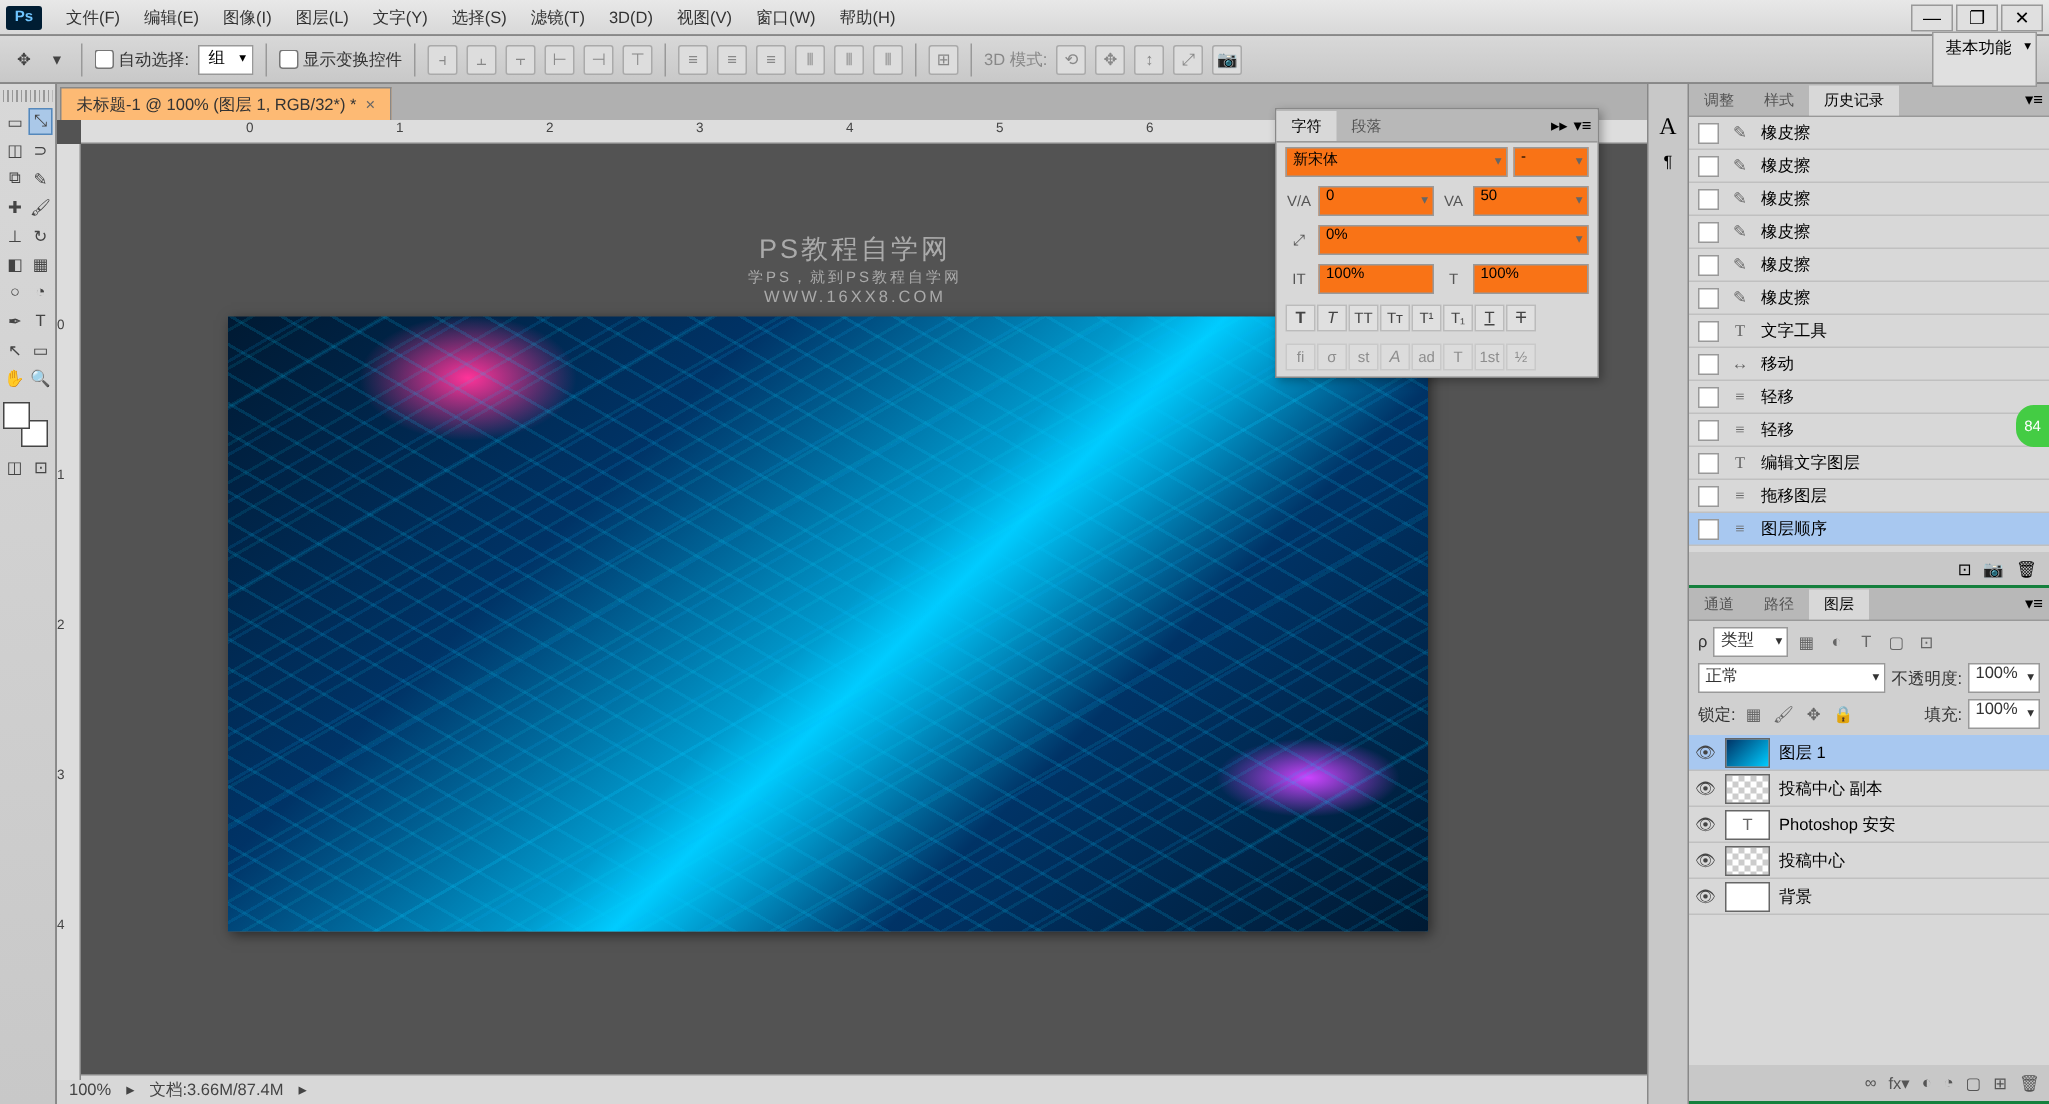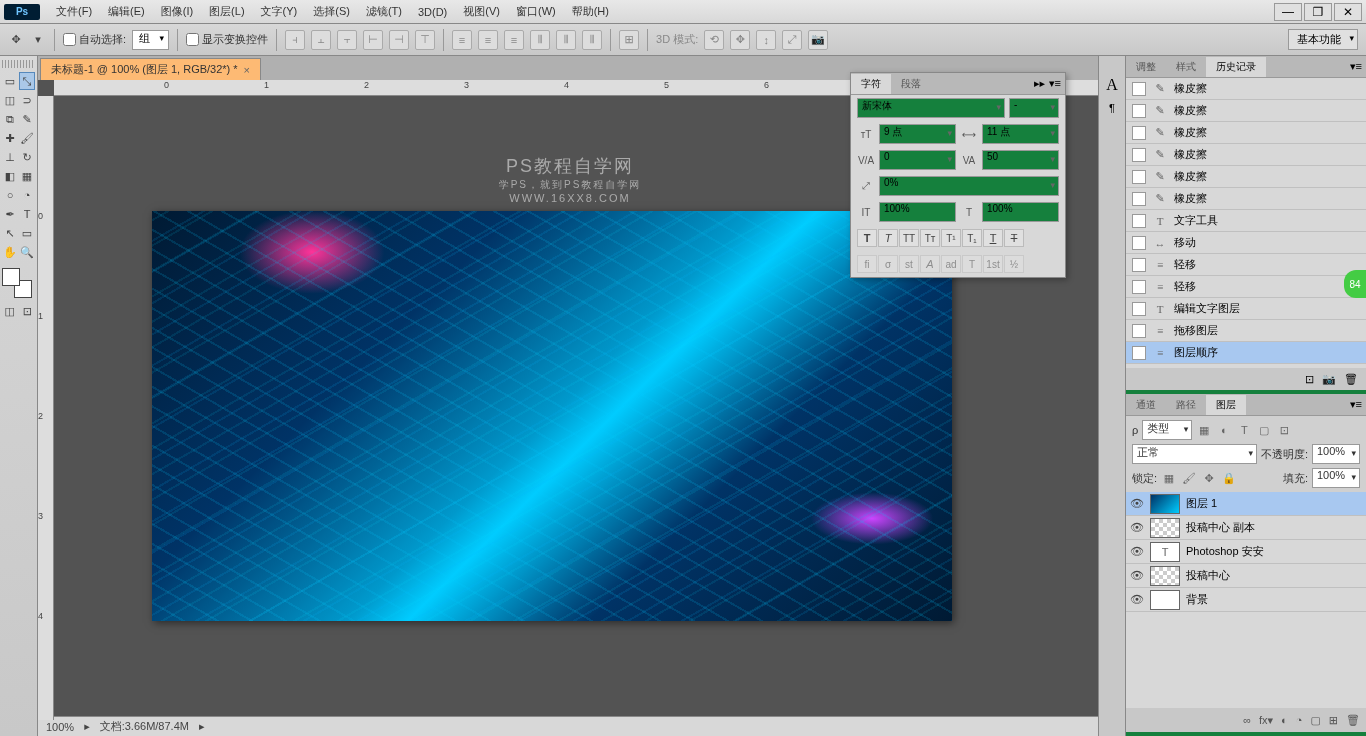--- a/index.html
+++ b/index.html
@@ -1,29 +1,29 @@
 <!DOCTYPE html>
 <html><head>
 <meta charset="utf-8">
 <style>
 *{box-sizing:border-box;margin:0;padding:0;font-family:"Microsoft YaHei",Arial,sans-serif;font-size:11px;user-select:none}
 body{width:1366px;height:736px;background:#535353;overflow:hidden;position:relative}
 .menubar{height:24px;background:linear-gradient(#e8e8e8,#d8d8d8);border-bottom:1px solid #888;display:flex;align-items:center;padding:0 4px}
-.ps-logo{width:36px;height:16px;background:#001d33;color:#6fc5ff;font-weight:bold;font-size:10px;display:flex;align-items:center;justify-content:center;border-radius:2px;margin-right:8px}
+.ps-logo{width:24px;height:16px;background:#001d33;color:#6fc5ff;font-weight:bold;font-size:10px;display:flex;align-items:center;justify-content:center;border-radius:2px;margin-right:8px}
 .menu-item{padding:2px 8px;color:#333;cursor:pointer}
 .win-controls{margin-left:auto;display:flex;gap:2px}
 .win-btn{width:28px;height:18px;background:#e0e0e0;border:1px solid #999;display:flex;align-items:center;justify-content:center;font-size:12px;cursor:pointer}
 .options-bar{height:32px;background:linear-gradient(#d8d8d8,#c8c8c8);border-bottom:1px solid #888;display:flex;align-items:center;padding:0 8px;gap:6px}
 .opt-icon{width:16px;height:16px;display:flex;align-items:center;justify-content:center;color:#444}
 .opt-check{display:flex;align-items:center;gap:3px;color:#333}
 .opt-select{height:20px;border:1px solid #999;background:#fff;padding:0 18px 0 6px;position:relative}
 .opt-select::after{content:"▾";position:absolute;right:4px;top:2px;font-size:9px}
 .opt-divider{width:1px;height:22px;background:#999;margin:0 2px}
 .opt-btn{width:20px;height:20px;border:1px solid #aaa;background:#ddd;border-radius:2px;color:#888;display:flex;align-items:center;justify-content:center}
-.right-preset{margin-left:auto;padding:2px 16px 2px 8px;border:1px solid #999;background:#e0e0e0;position:relative}
+.right-preset{margin-left:auto;padding:2px 16px 18px 8px;border:1px solid #999;background:#e0e0e0;position:relative}
 .right-preset::after{content:"▾";position:absolute;right:3px;top:3px;font-size:9px}
 .main-area{display:flex;height:680px}
 .toolbox{width:38px;background:linear-gradient(#d8d8d8,#c8c8c8);border-right:1px solid #888;display:flex;flex-direction:column;padding:4px 2px}
 .tool-grip{height:8px;background:repeating-linear-gradient(90deg,#999 0 1px,transparent 1px 3px);margin-bottom:4px}
 .tool-row{display:flex;gap:1px;margin-bottom:1px}
 .tool{width:16px;height:18px;display:flex;align-items:center;justify-content:center;color:#444;cursor:pointer;border:1px solid transparent}
 .tool.active{background:#aac8e8;border-color:#5588bb}
 .swatches{margin-top:6px;position:relative;width:30px;height:30px}
 .swatch-fg{width:18px;height:18px;background:#fff;border:1px solid #444;position:absolute;top:0;left:0;z-index:2}
 .swatch-bg{width:18px;height:18px;background:#fff;border:1px solid #444;position:absolute;bottom:0;right:0}
@@ -41,27 +41,27 @@
 .watermark{position:absolute;left:50%;top:58px;transform:translateX(-50%);text-align:center;color:#aaa;letter-spacing:2px}
 .statusbar{height:20px;background:#d8d8d8;border-top:1px solid #888;display:flex;align-items:center;padding:0 8px;gap:10px;font-size:10px;color:#444}
 .mid-icons{width:28px;background:#c8c8c8;border-left:1px solid #888;border-right:1px solid #888;display:flex;flex-direction:column;align-items:center;padding-top:20px;gap:8px}
 .panels{width:240px;background:#d0d0d0;display:flex;flex-direction:column}
 .char-panel{position:absolute;left:850px;top:72px;width:216px;background:#d8d8d8;border:1px solid #888;box-shadow:2px 2px 6px rgba(0,0,0,.3);z-index:10}
 .panel-tabs{height:22px;background:#b8b8b8;display:flex;align-items:center;border-bottom:1px solid #999}
 .panel-tab{padding:3px 10px;color:#555;cursor:pointer;font-size:10px}
 .panel-tab.active{background:#d8d8d8;color:#000}
 .panel-menu{margin-left:auto;padding:0 4px;display:flex;gap:4px}
 .char-row{display:flex;align-items:center;padding:3px 6px;gap:4px}
-.char-input{flex:1;height:20px;border:1px solid #999;background:#15803d;padding:0 4px;font-size:10px;position:relative}
+.char-input{flex:1;height:20px;border:1px solid #999;background:#f97316;padding:0 4px;font-size:10px;position:relative}
 .char-input.dd::after{content:"▾";position:absolute;right:3px;top:3px;font-size:9px;color:#666}
 .char-lbl{width:18px;text-align:center;color:#555;font-size:10px}
 .type-btns{display:flex;gap:1px;padding:4px 6px;flex-wrap:wrap}
 .type-btn{width:20px;height:18px;border:1px solid #bbb;background:#e0e0e0;display:flex;align-items:center;justify-content:center;font-size:10px;color:#444;cursor:pointer}
 .color-swatch{width:40px;height:16px;background:#1a1a2e;border:1px solid #666}
-.history-panel,.layers-panel{border-bottom:4px solid #15803d}
+.history-panel,.layers-panel{border-bottom:2px solid #15803d}
 .hist-list{height:290px;overflow-y:auto;background:#d8d8d8}
 .hist-item{display:flex;align-items:center;height:22px;padding:0 6px;gap:6px;border-bottom:1px solid #c0c0c0;cursor:pointer}
 .hist-item.sel{background:#a8c8f0}
 .hist-box{width:14px;height:14px;border:1px solid #999;background:#fff}
 .hist-icon{width:16px;text-align:center;color:#666;font-family:serif}
 .hist-bottom{height:22px;background:#c8c8c8;display:flex;align-items:center;justify-content:flex-end;gap:8px;padding:0 8px}
 .layers-panel{flex:1;display:flex;flex-direction:column}
 .layer-opts{padding:4px 6px;background:#d0d0d0;display:flex;flex-direction:column;gap:4px}
 .layer-row{display:flex;align-items:center;gap:4px;font-size:10px;color:#333}
 .layer-select{flex:1;height:20px;border:1px solid #999;background:#fff;padding:0 4px;position:relative}
@@ -406,26 +406,20 @@
     <div class="panel-menu">
         <span>▸▸</span>
         <span>▾≡</span>
       </div>
   </div>
   <div class="char-row">
       <div class="char-input dd">新宋体</div>
       <div class="char-input dd" style="flex:0 0 50px">-</div>
     </div>
   <div class="char-row">
-      <span class="char-lbl">тT</span>
-      <div class="char-input dd">9 点</div>
-      <span class="char-lbl">⟷</span>
-      <div class="char-input dd">11 点</div>
-    </div>
-  <div class="char-row">
       <span class="char-lbl">V/A</span>
       <div class="char-input dd">0</div>
       <span class="char-lbl">VA</span>
       <div class="char-input dd">50</div>
     </div>
   <div class="char-row">
       <span class="char-lbl">⤢</span>
       <div class="char-input dd">0%</div>
     </div>
   <div class="char-row">

